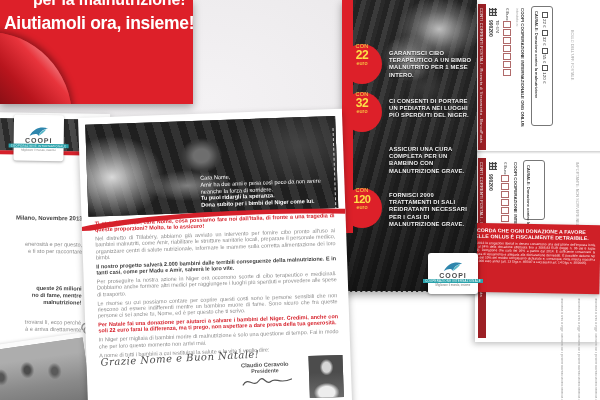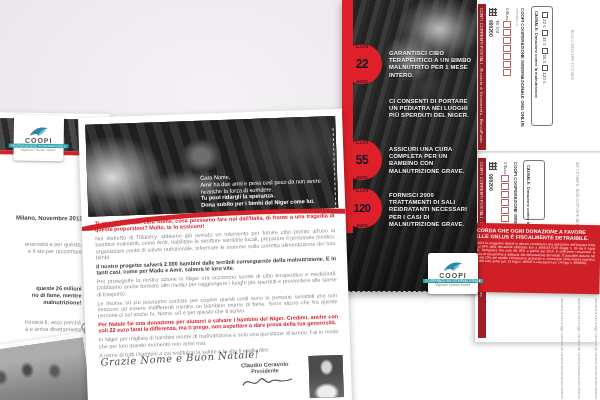--- a/index.html
+++ b/index.html
@@ -92,21 +92,21 @@
   #sig .nm{font-size:5.8px;font-weight:bold;color:#555;text-align:center;width:60px}
   #sig .rl{font-size:5.4px;font-weight:bold;color:#555;text-align:center;width:60px}
   #sig svg{margin-left:6px}
   #sig .pt{position:absolute;right:0;top:-4px;width:34px;height:42px}
 
   
   #panel{left:342px;top:0;width:135px;height:291px;z-index:6;box-shadow:0 3px 8px rgba(0,0,0,.35);
     border-bottom:1px dashed #bbb}
   #panel .spine{left:0;top:0;width:11px;height:233px;background:#dd2029}
   .badge{position:absolute;left:0;width:40px;height:40px;border-radius:50%;background:#dd2029;
-    color:#0f172a;display:flex;flex-direction:column;align-items:center;justify-content:space-between;
+    color:#fde047;display:flex;flex-direction:column;align-items:center;justify-content:flex-start;
     text-align:center}
   .badge .c{font-size:5.5px;line-height:5.5px;letter-spacing:.3px}
   .badge .a{font-size:12px;font-weight:bold;line-height:11px;letter-spacing:-.4px}
   .badge .u{font-size:5.5px;line-height:5.5px}
   .bdesc{position:absolute;left:47px;width:84px;color:#f2f2f2;font-size:5.8px;font-weight:bold;
     line-height:7.2px;letter-spacing:.2px;text-shadow:0 1px 1px rgba(0,0,0,.6)}
   #panel .logobox{position:absolute;left:86px;top:253px;width:46px;height:37px}
 
   
   #taxbox{left:466px;top:224px;width:134px;height:69px;background:#cf2027;z-index:5;
@@ -216,27 +216,27 @@
   <div id="panel" class="abs photo-panel">
     <div class="spine abs"></div>
 
     <div class="badge" style="top:44px">
       <span class="c">CON</span>
       <span class="a">22</span>
       <span class="u">euro</span>
     </div>
     <div class="bdesc" style="top:50px">GARANTISCI CIBO TERAPEUTICO A UN BIMBO MALNUTRITO PER 1 MESE INTERO.</div>
 
+    <div class="badge" style="top:92px">
+      <span class="c">CON</span>
+      <span class="a">32</span>
+      <span class="u">euro</span>
+    </div>
     <div class="bdesc" style="top:98px">CI CONSENTI DI PORTARE UN PEDIATRA NEI LUOGHI PIÙ SPERDUTI DEL NIGER.</div>
 
-    <div class="badge" style="top:140px">
-      <span class="c">CON</span>
-      <span class="a">55</span>
-      <span class="u">euro</span>
-    </div>
     <div class="bdesc" style="top:146px">ASSICURI UNA CURA COMPLETA PER UN BAMBINO CON MALNUTRIZIONE GRAVE.</div>
 
     <div class="badge" style="top:188px">
       <span class="c">CON</span>
       <span class="a" style="font-size:11px">120</span>
       <span class="u">euro</span>
     </div>
     <div class="bdesc" style="top:192px">FORNISCI 2000 TRATTAMENTI DI SALI REIDRATANTI NECESSARI PER I CASI DI MALNUTRIZIONE GRAVE.</div>
 
     <div class="logobox">
@@ -313,14 +313,20 @@
     <div id="sig" class="abs">
       <div class="nm">Claudio Ceravolo</div>
       <div class="rl">Presidente</div>
       <svg width="52" height="16" viewBox="0 0 60 18">
         <path d="M2 12 C8 2 14 16 20 8 C26 0 28 14 34 9 C40 4 44 13 58 7" stroke="#555" fill="none" stroke-width="1.4" stroke-linecap="round"></path>
       </svg>
       <div class="pt photo-portrait"></div>
     </div>
   </div>
 
+  <div id="redcard" class="abs">
+    <div class="under abs"></div>
+    <div class="curl abs"></div>
+    <div class="l1 abs">per la malnutrizione!</div>
+    <div class="l2 abs">Aiutiamoli ora, insieme!</div>
+  </div>
 
 </div>
 
 </body></html>

